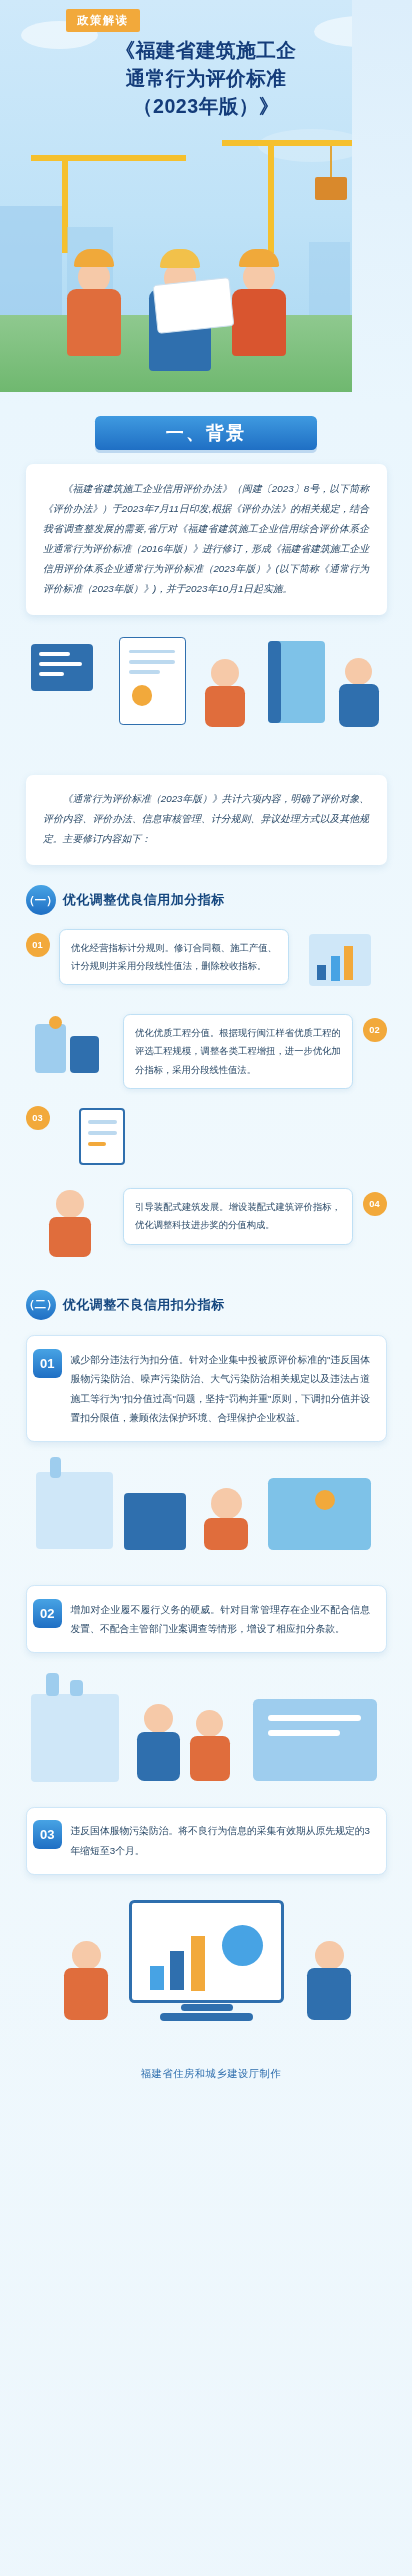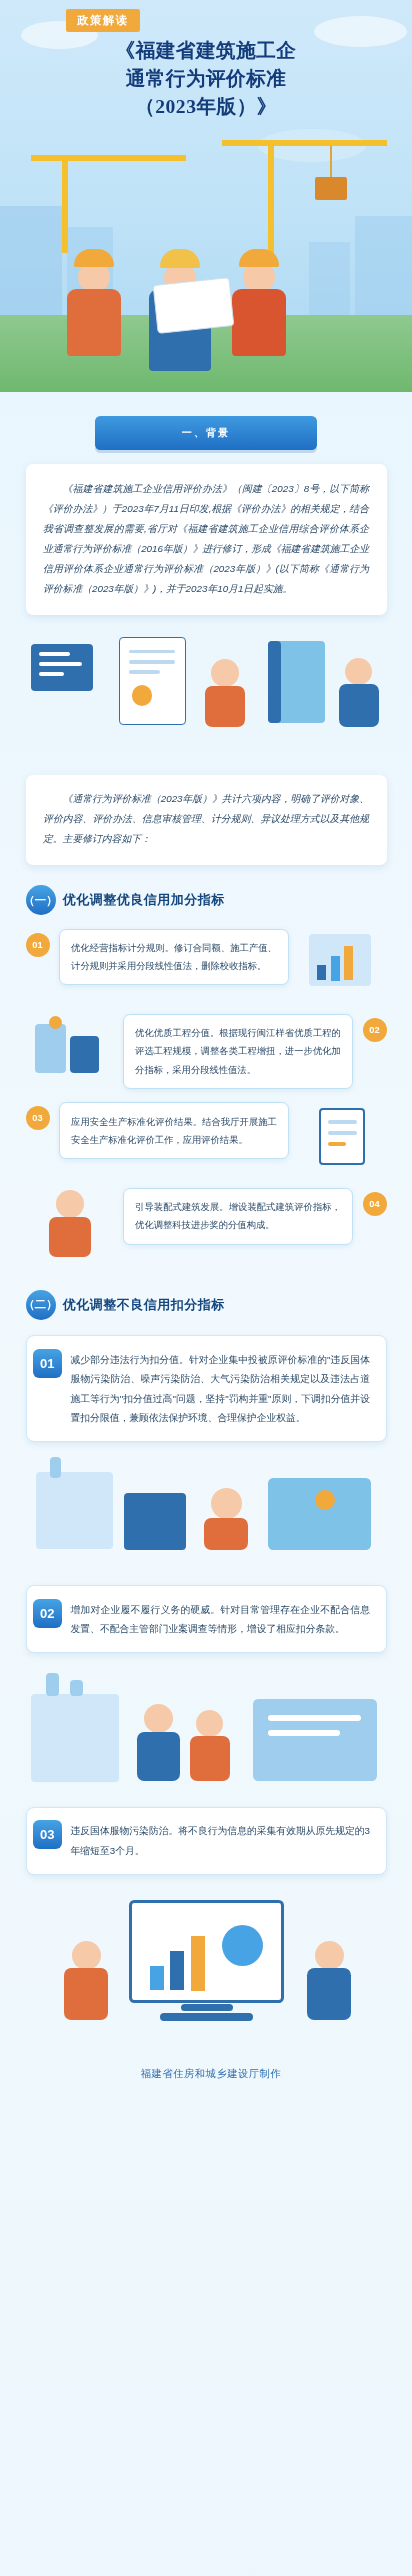--- a/index.html
+++ b/index.html
@@ -14,25 +14,24 @@
     min-height: 3371px;
     background: linear-gradient(180deg, #dceefb 0%, #eaf6fd 12%, #f1f9fd 40%, #eaf5fc 100%);
     position: relative;
     overflow: hidden;
     padding-bottom: 31px;
   }
 
   
   .hero {
     position: relative;
-    width: 412px;
+    width: 352px;
     height: 392px;
     background: linear-gradient(180deg, #cfe9fa 0%, #bfe2f7 55%, #a9d7f2 100%);
     overflow: hidden;
-    font-family: Liberation Serif, serif;
   }
   .hero-tag {
     position: absolute;
     left: 66px; top: 9.3px;
     background: #f2a93b;
     color: #fff;
     font-size: 11.3px;
     font-weight: bold;
     letter-spacing: 1.5px;
     padding: 3.6px 11.3px 4.6px;
@@ -81,21 +80,21 @@
   }
 
   
   .sec-title {
     margin: 0 auto;
     width: 222px;
     height: 34px;
     background: linear-gradient(180deg,#3f9ae0 0%, #1f6fc4 100%);
     border-radius: 5.2px;
     color: #fff;
-    font-size: 10px;
+    font-size: 18px;
     font-weight: bold;
     letter-spacing: 2.1px;
     display: flex; align-items: center; justify-content: center;
     box-shadow: 0 3.1px 0 rgba(31,111,196,.22);
     position: relative;
   }
   .sec-title::before, .sec-title::after {
     content: ""; position: absolute; top: 13.4px;
     width: 23px; height: 7.2px;
     background: #9ed2f2; border-radius: 3.6px; z-index: -1;
@@ -326,21 +325,20 @@
       <div class="item-box">优化优质工程分值。根据现行闽江样省优质工程的评选工程规模，调整各类工程增扭，进一步优化加分指标，采用分段线性值法。</div>
       <div class="item-art">
         <div class="rrect" style="left:9.3px;top:8.2px;width:31px;height:49px;background:#9ecdee"></div>
         <div class="rrect" style="left:44px;top:20.6px;width:29px;height:37px;background:#2f6fae"></div>
         <div class="circle" style="left:23px;top:0px;width:13.4px;height:13.4px;background:#f2a93b"></div>
       </div>
     </div>
 
     <div class="item-row">
       <div class="item-badge">03</div>
-      <div class="item-box">应用安全生产标准化评价结果。结合我厅开展施工安全生产标准化评价工作，应用评价结果。</div>
       <div class="item-art">
         <div class="rrect" style="left:20.6px;top:5.2px;width:46px;height:57px;background:#fff;border:2.1px solid #2f6fae"></div>
         <div class="rrect" style="left:29px;top:17.5px;width:29px;height:4.1px;background:#bcd9ef"></div>
         <div class="rrect" style="left:29px;top:29px;width:29px;height:4.1px;background:#bcd9ef"></div>
         <div class="rrect" style="left:29px;top:40px;width:18.5px;height:4.1px;background:#f2a93b"></div>
       </div>
     </div>
 
     <div class="item-row rev">
       <div class="item-badge">04</div>

